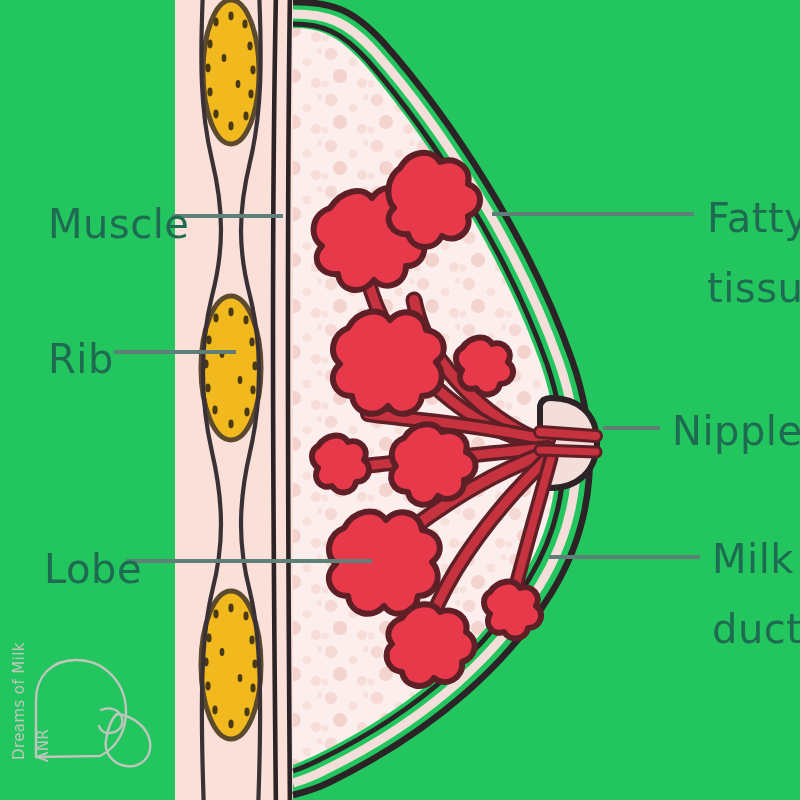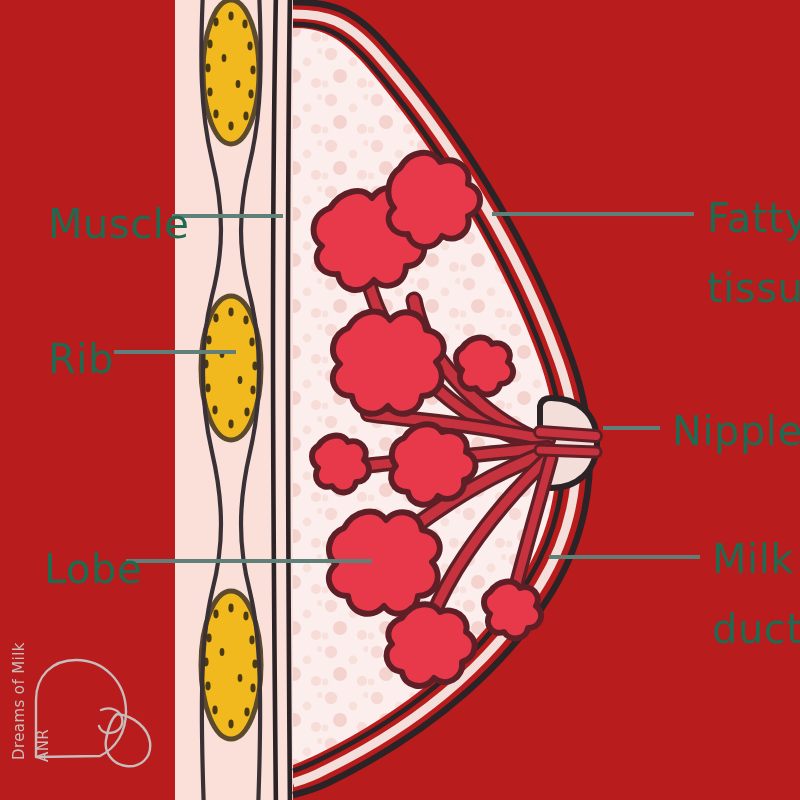--- a/index.html
+++ b/index.html
@@ -8,21 +8,21 @@
     padding: 0;
     background: #ffffff;
   }
   body {
     font-family: "DejaVu Sans", sans-serif;
   }
   #stage {
     position: relative;
     width: 800px;
     height: 800px;
-    background: #b91c1c;
+    background: #22c55e;
     overflow: hidden;
   }
   #diagram {
     position: absolute;
     left: 0;
     top: 0;
     width: 800px;
     height: 800px;
   }
   .label-text {

